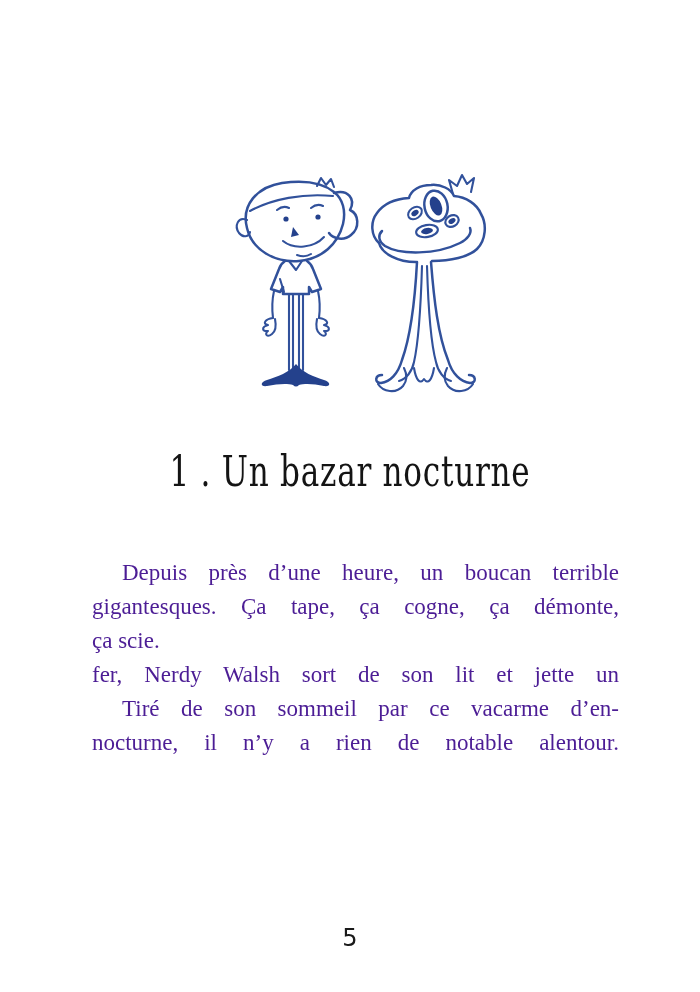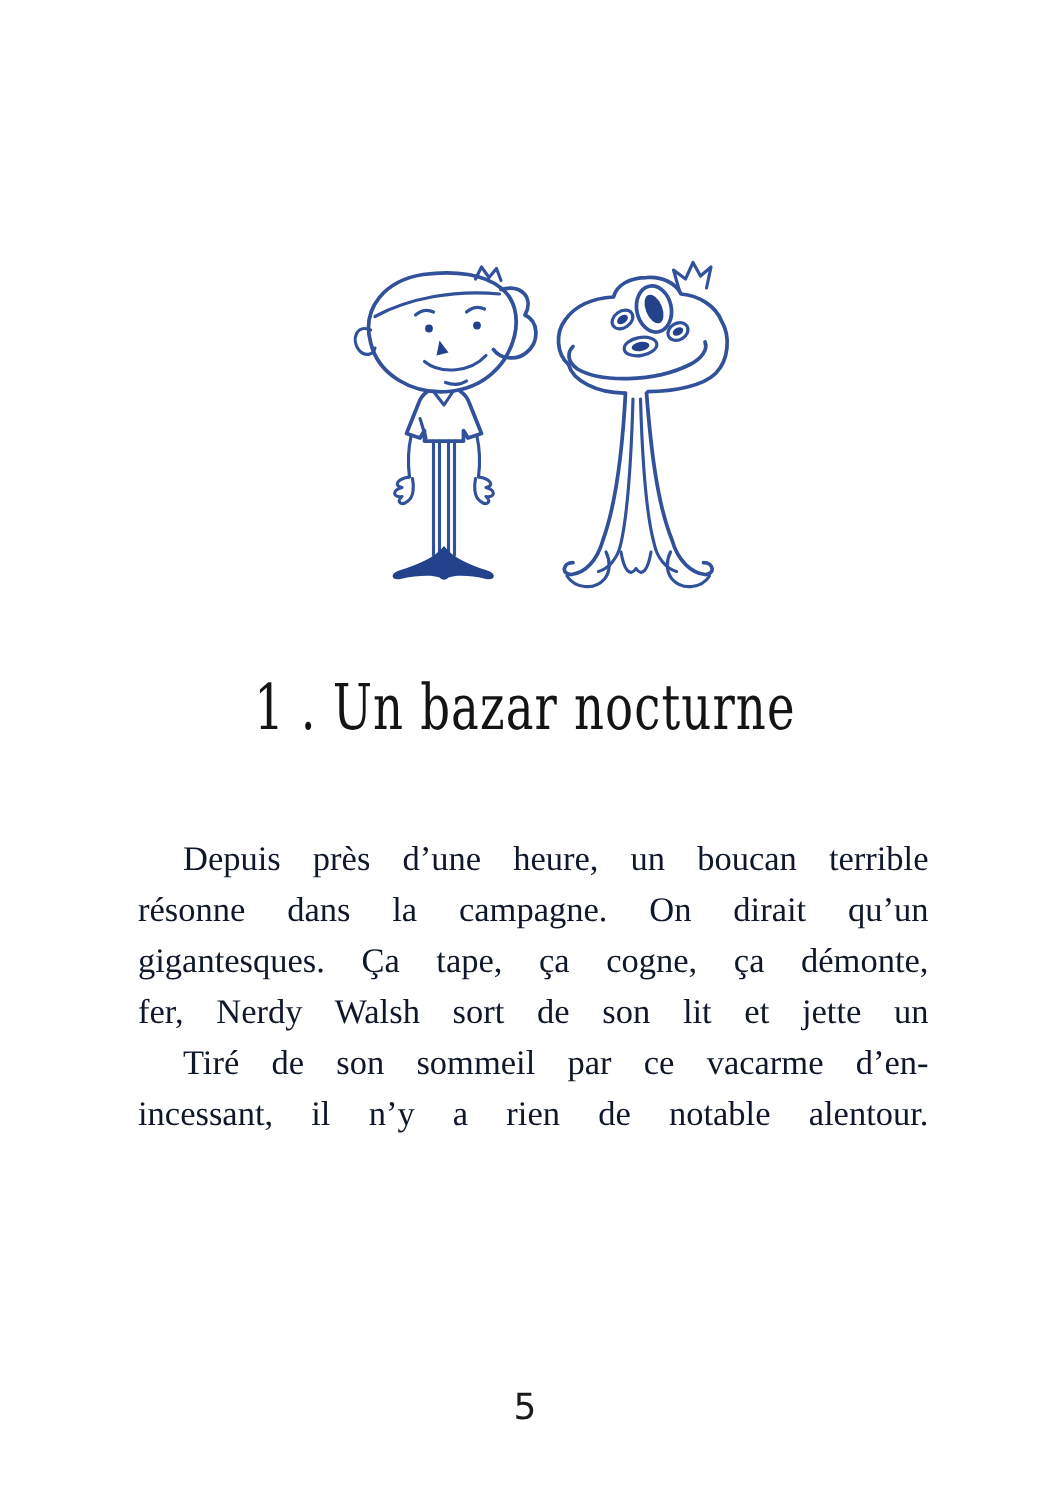--- a/index.html
+++ b/index.html
@@ -25,21 +25,21 @@
     font-weight:500;
     color:#141414;
     transform:scaleX(0.74);
     transform-origin:center;
     white-space:nowrap;
     letter-spacing:1px;
   }
   .body-text {
     position:absolute; left:92px; top:556px; width:527px;
     font-size:23px; line-height:34px;
-    color:#0f172a;
+    color:#4c1d95;
   }
   .line { text-align:justify; text-align-last:justify; }
   .line.no-stretch { text-align-last:left; }
   .line.indent { text-indent:30px; }
   .page-number {
     position:absolute; top:924px; left:0; width:700px;
     text-align:center;
     font-family:"DejaVu Sans", sans-serif;
     font-size:24px; color:#1a1a1a;
   }
@@ -121,23 +121,23 @@
   </svg>
 </div>
 
 <div class="chapter-title">
   <span>1 . Un bazar nocturne</span>
 </div>
 
 <div class="body-text">
   <div>
     <div class="line indent">Depuis près d’une heure, un boucan terrible</div>
-    <div class="line">résonne dans la campagne. On dirait qu’un</div>
     <div class="line">gigantesques. Ça tape, ça cogne, ça démonte,</div>
+    <div class="line no-stretch">ça scie.</div>
   </div>
   <div>
     <div class="line">fer, Nerdy Walsh sort de son lit et jette un</div>
     <div class="line indent">Tiré de son sommeil par ce vacarme d’en-</div>
-    <div class="line">incessant, il n’y a rien de notable alentour.</div>
+    <div class="line">nocturne, il n’y a rien de notable alentour.</div>
   </div>
 </div>
 
 <div class="page-number">5</div>
 
 </body></html>

